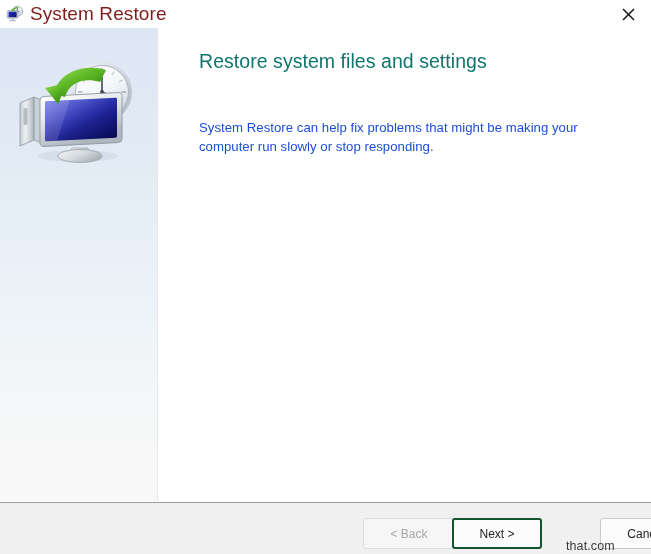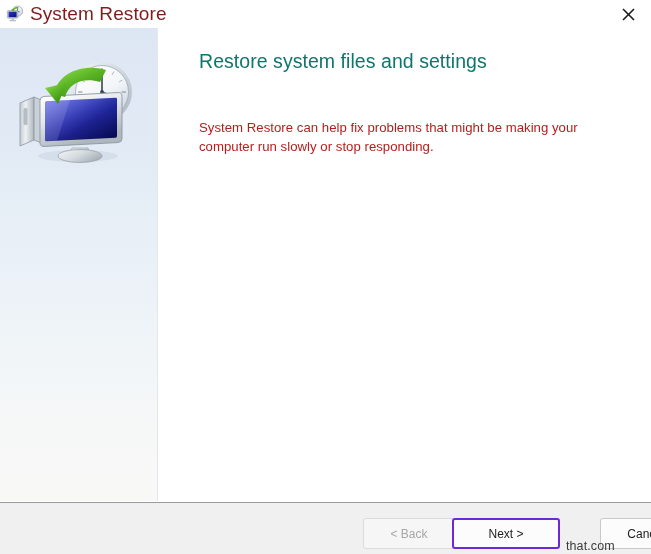--- a/index.html
+++ b/index.html
@@ -109,21 +109,21 @@
     color: #0f766e;
     line-height: 26px;
     letter-spacing: 0.05px;
     white-space: nowrap;
   }
   .body-para {
     position: absolute;
     left: 40px;
     width: 415px;
     font-size: 13.2px;
-    color: #b91c1c;
+    color: #1d4ed8;
     line-height: 18.5px;
     letter-spacing: 0.02px;
   }
   .body-para.p1 { top: 78px; }
   .body-para.p2 { top: 136px; }
 
   
   .footer {
     position: absolute;
     left: 0;
@@ -153,22 +153,22 @@
   }
   .btn-back {
     left: 363px;
     width: 92px;
     color: #a6a6a6;
     background: #f6f6f6;
     border-color: #dcdcdc;
   }
   .btn-next {
     left: 452px;
-    width: 108px;
-    border: 2px solid #6d28d9;
+    width: 90px;
+    border: 2px solid #14532d;
     background: #fcfcfc;
     border-radius: 3px;
   }
   .btn-cancel {
     left: 552px;
     width: 92px;
     background: #fcfcfc;
     border-color: #c9c9c9;
     margin-left: 48px;
   }

